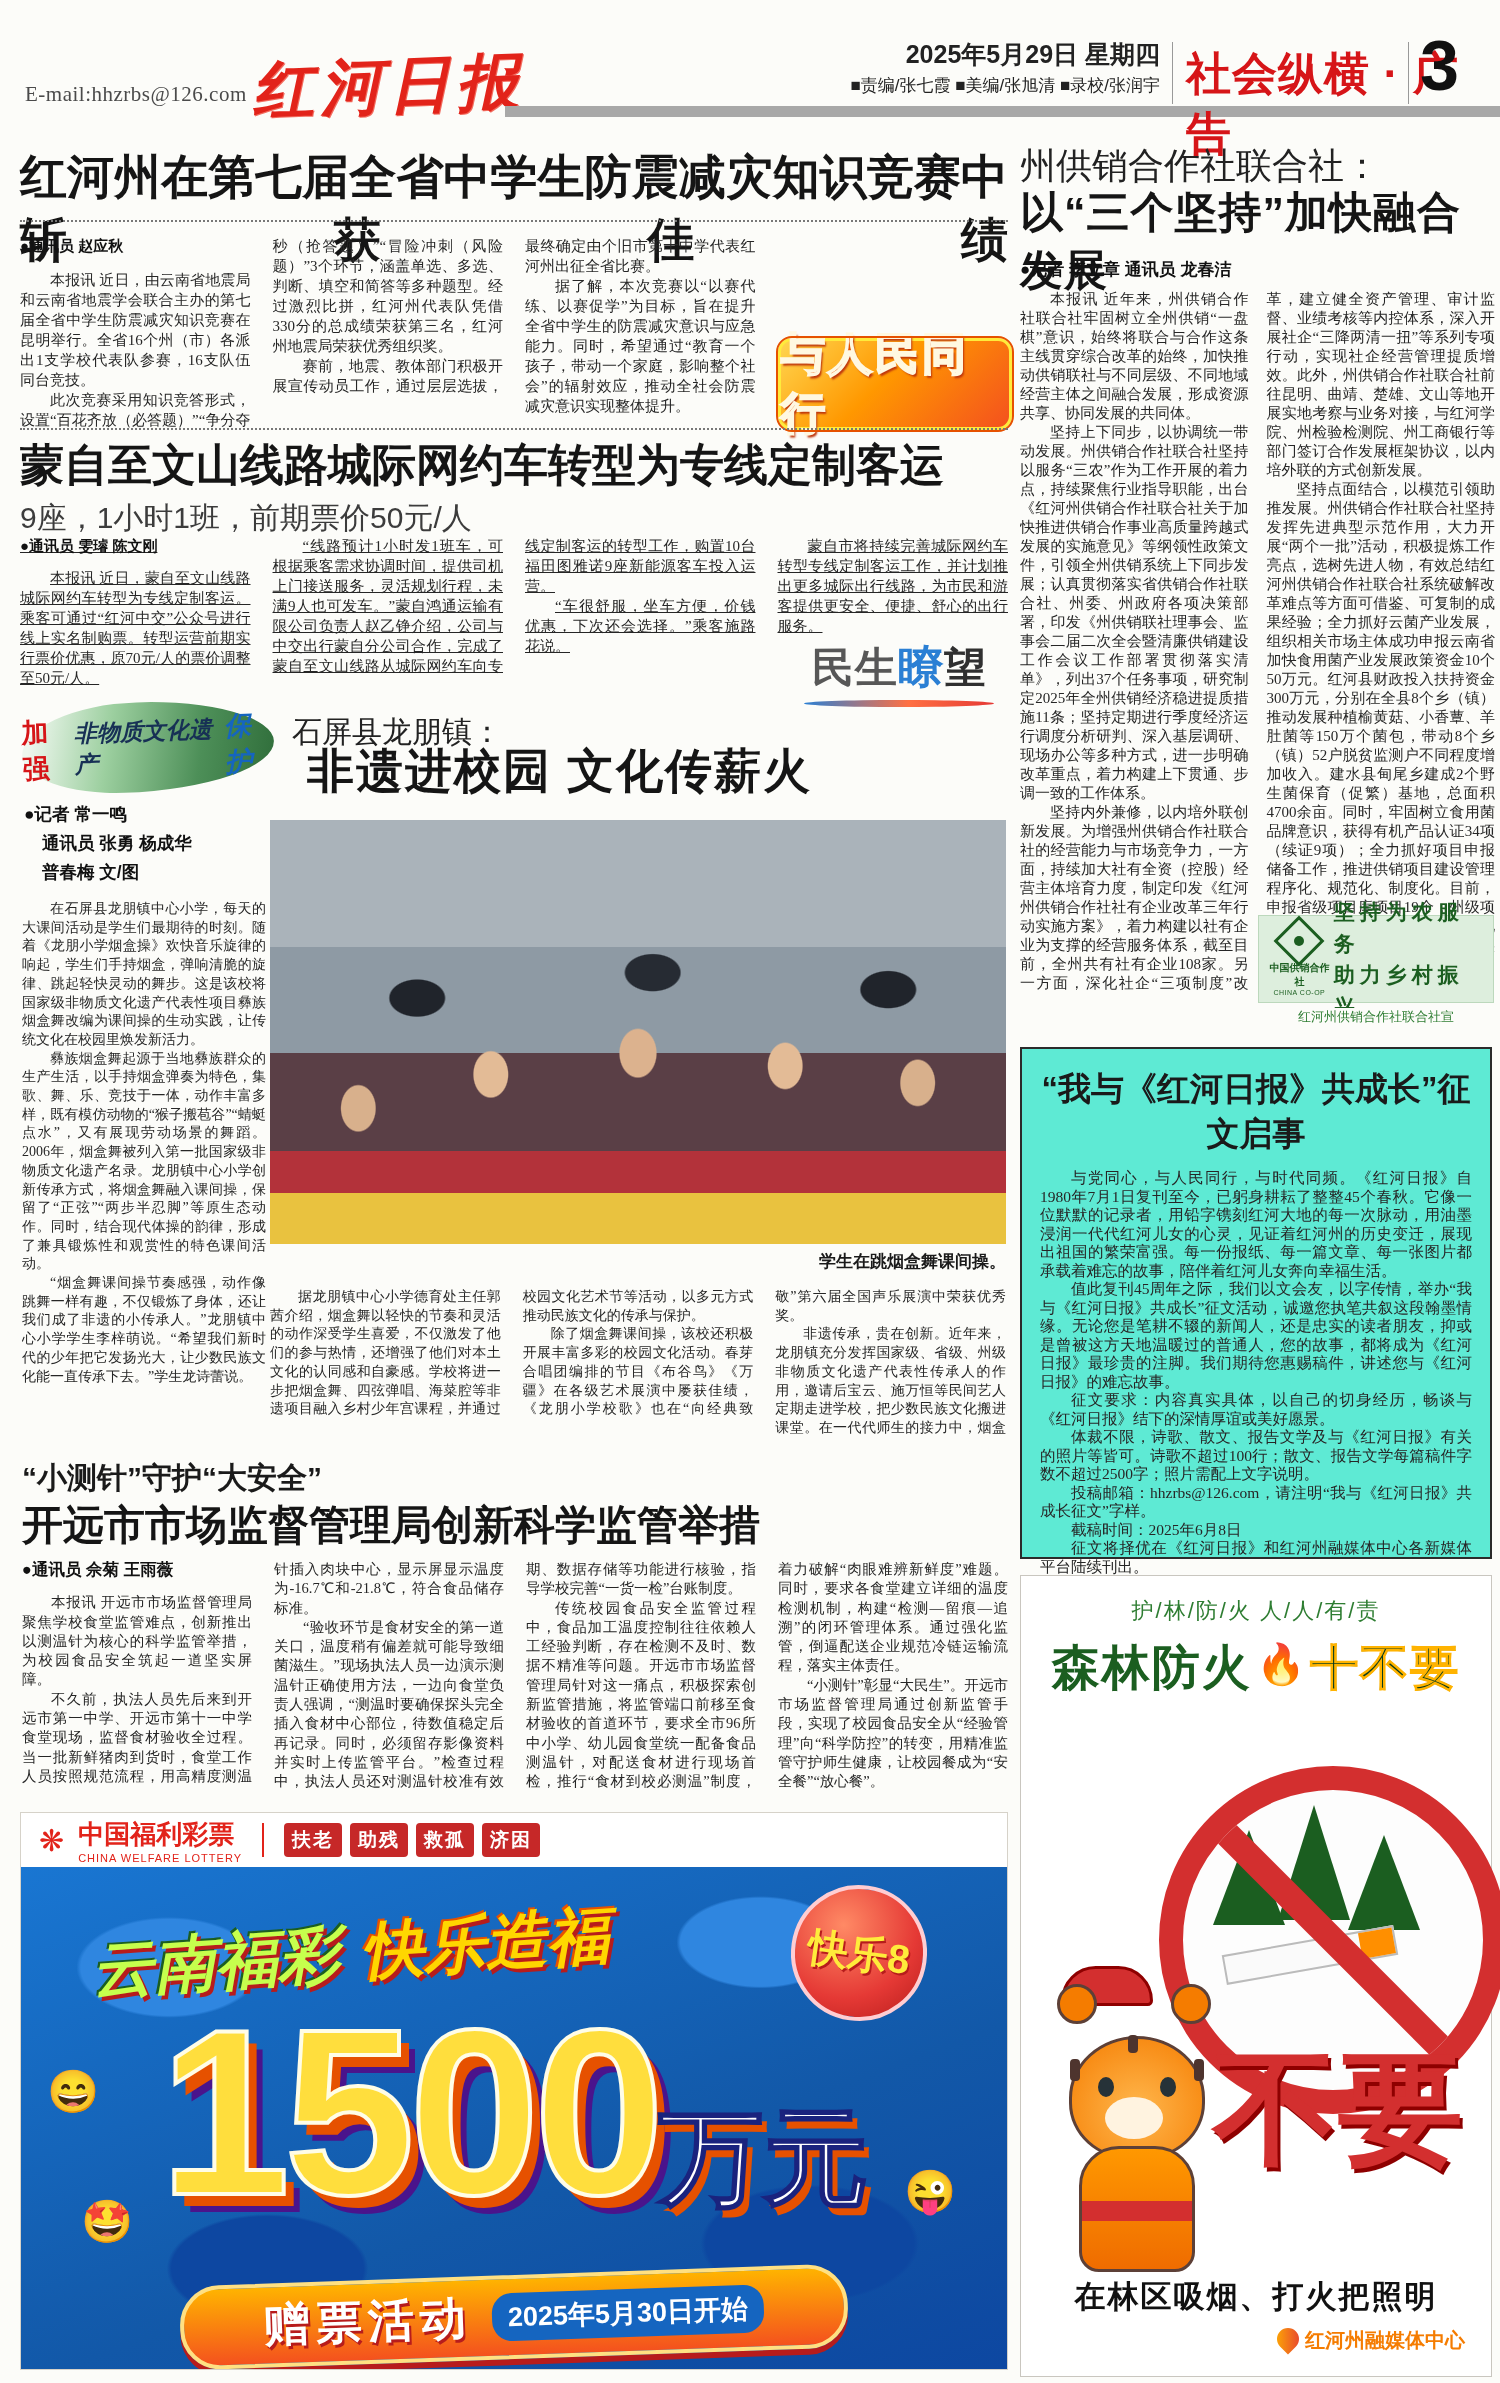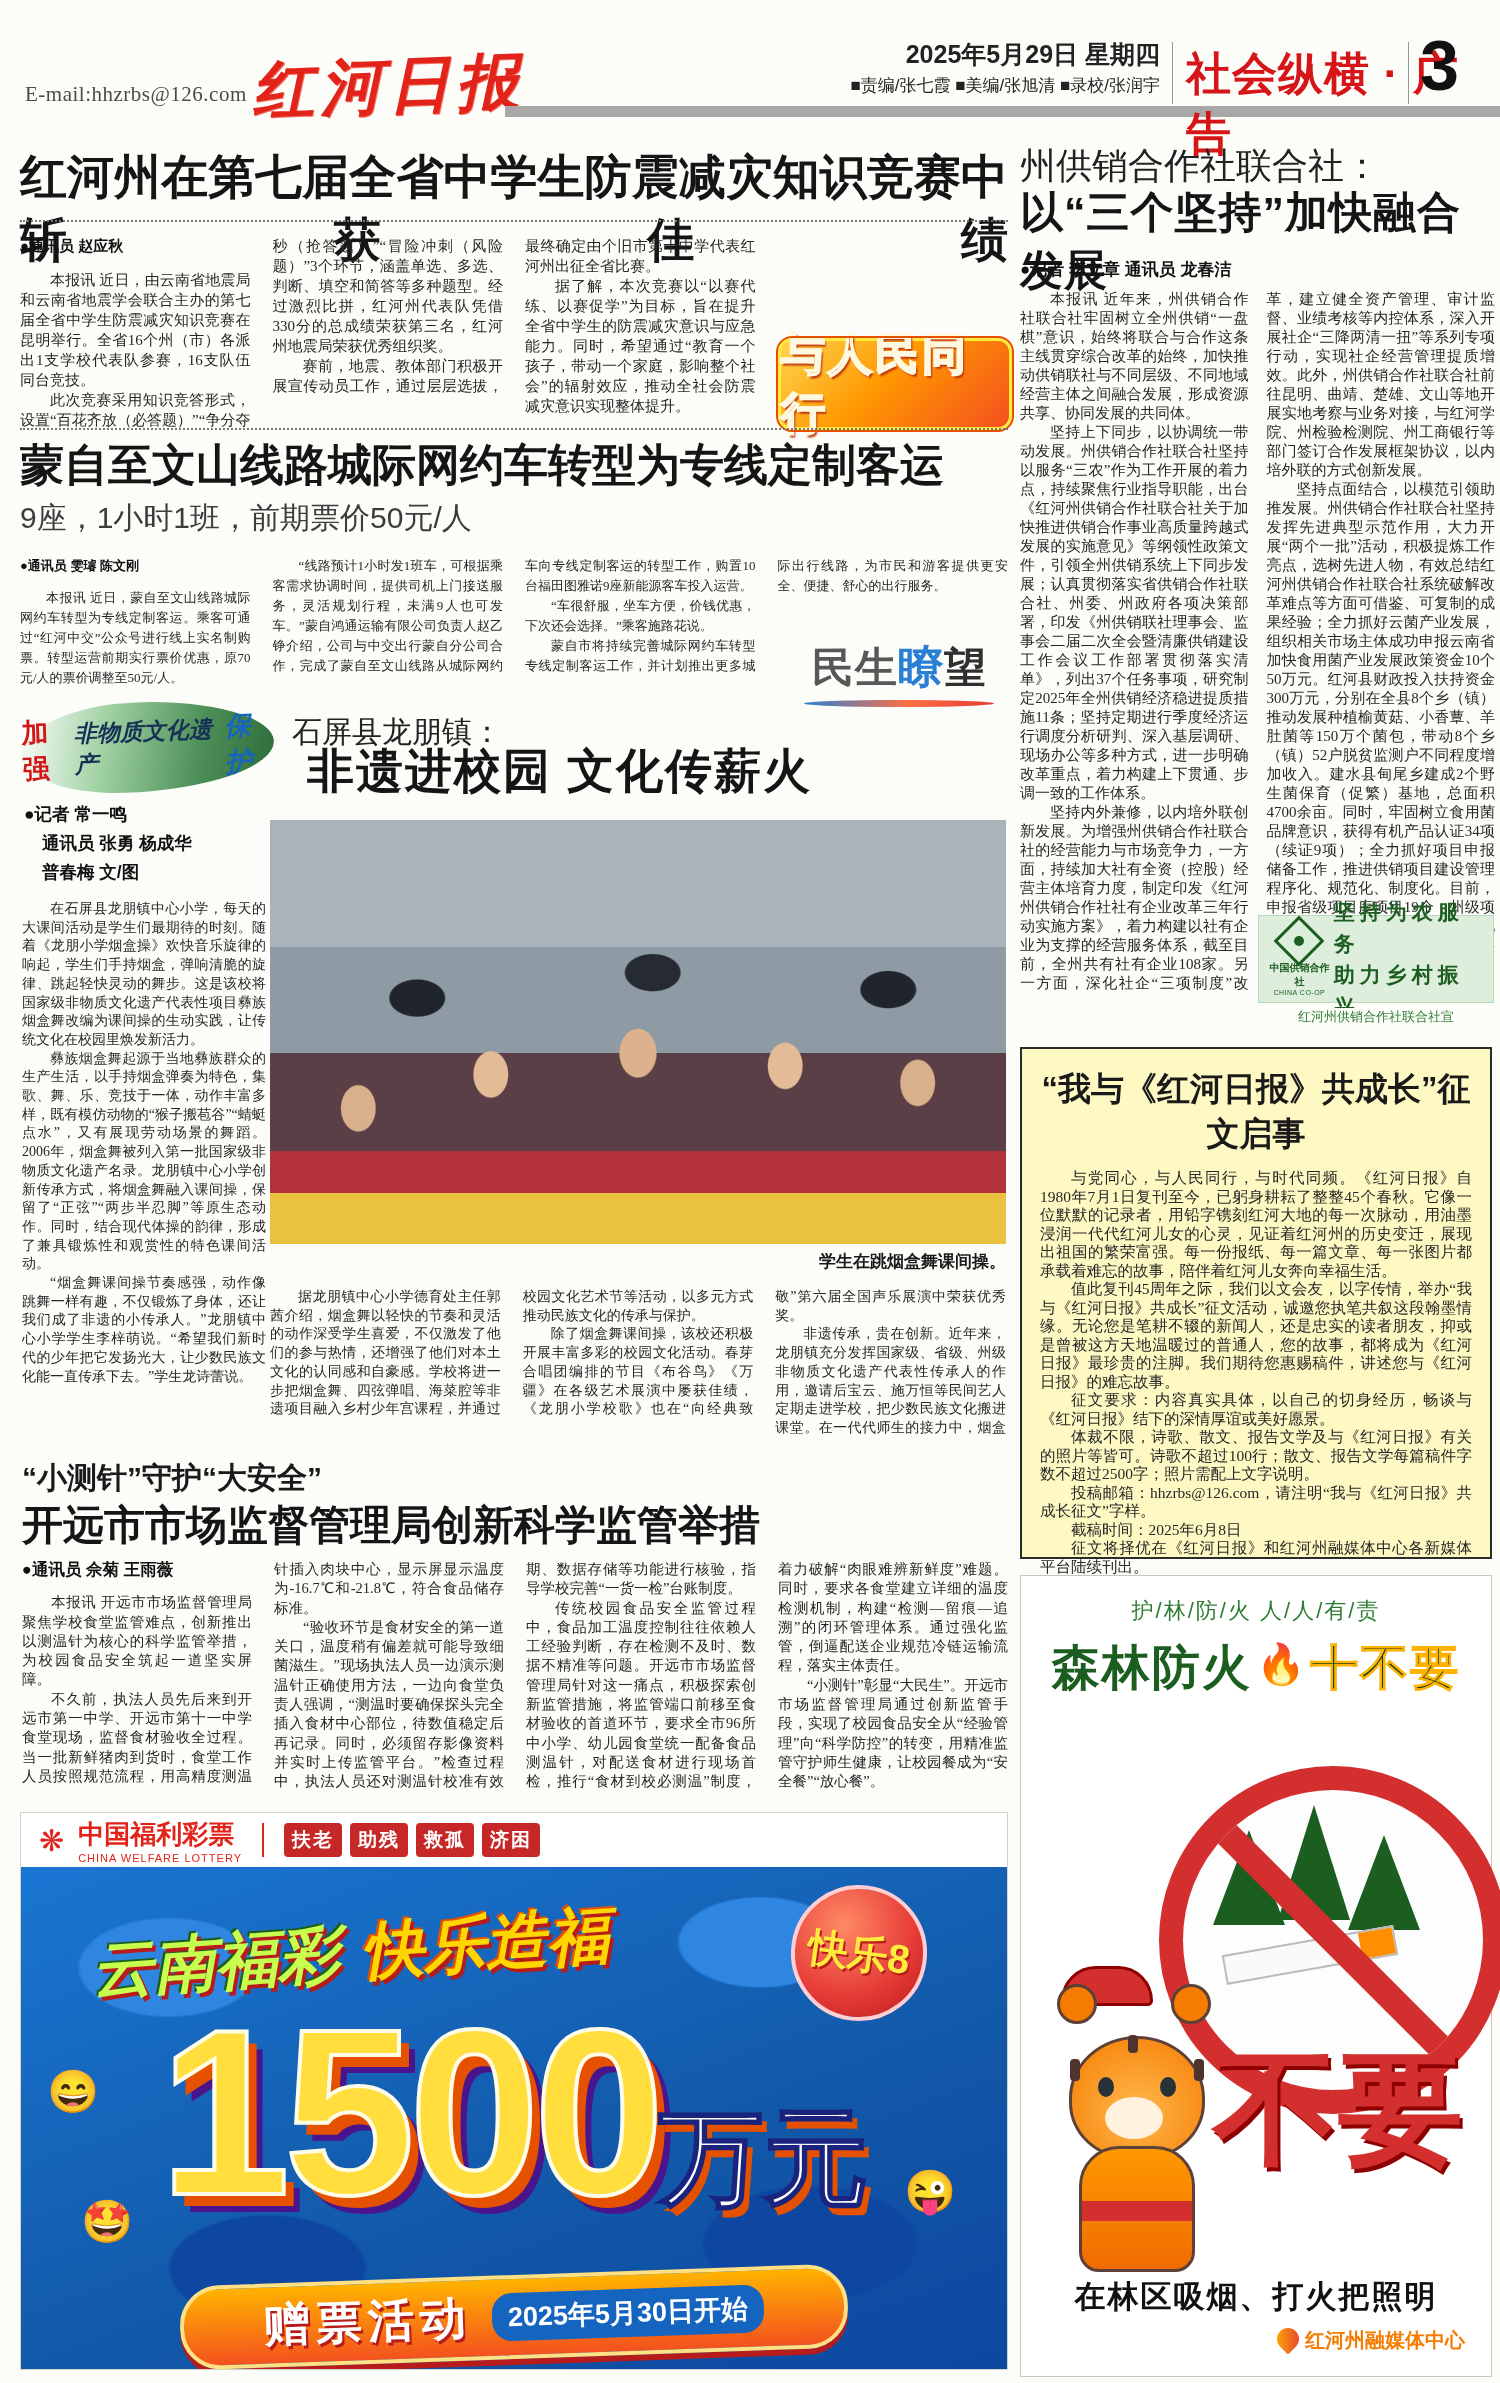--- a/index.html
+++ b/index.html
@@ -32,22 +32,22 @@
          font-size:15px;line-height:20px;}
   .badge{left:778px;top:338px;width:228px;height:86px;background:linear-gradient(135deg,#ffd54f,#ff9800 45%,#f4511e);
          border:3px solid #ffeb3b;outline:2px solid #e65100;border-radius:14px;
          display:flex;align-items:center;justify-content:center;}
   .badge span{font-size:44px;font-weight:900;color:#e65100;letter-spacing:3px;
               -webkit-text-stroke:2px #fff8e1;text-shadow:2px 3px 2px #bf360c;}
   .ruleB{left:20px;top:428px;width:988px;}
   
   .tB{left:20px;top:436px;width:988px;font-size:44px;}
   .sB{left:20px;top:498px;width:988px;font-size:30px;color:#3c3c3c;font-weight:400;}
-  .bodyB{left:20px;top:556px;width:988px;height:152px;column-count:4;column-gap:22px;
-         font-size:13px;line-height:20px;}
+  .bodyB{left:20px;top:536px;width:988px;height:152px;column-count:4;column-gap:22px;
+         font-size:15px;line-height:20px;text-decoration:underline;}
   .minsheng{left:792px;top:636px;width:214px;height:64px;background:#fcfcf9;text-align:center;}
   .ms1{font-size:42px;font-weight:900;color:#575757;letter-spacing:1px;}
   .ms2{font-size:46px;font-weight:900;color:#2a7fd4;}
   .ms3{font-size:42px;font-weight:900;color:#303030;}
   .ms-swoosh{width:190px;height:7px;margin:2px auto 0;border-radius:50%;
              background:linear-gradient(90deg,#2a7fd4,#ff7043 55%,#e53935);}
   
   .banner{left:22px;top:702px;width:252px;height:90px;
           background:linear-gradient(100deg,#eef7ee 5%,#9ccf9f 35%,#4d8f58 70%,#2f6d3a);
           border-radius:46% 54% 60% 40%/55% 48% 52% 45%;
@@ -90,21 +90,21 @@
   .coop-logo{text-align:center;color:#1b5e20;}
   .coop-diamond{width:30px;height:30px;margin:0 auto 2px;border:3px solid #1b5e20;transform:rotate(45deg);
                 display:flex;align-items:center;justify-content:center;}
   .coop-diamond i{width:10px;height:10px;background:#1b5e20;border-radius:50%;}
   .coop-name{font-size:10px;font-weight:bold;}
   .coop-en{font-size:7px;letter-spacing:.5px;}
   .coop-lines{font-size:21px;font-weight:900;color:#1b5e20;letter-spacing:5px;line-height:1.5;}
   .coopnote{left:1258px;top:1008px;width:236px;text-align:center;font-size:13px;color:#2e7d32;background:#fcfcf9;}
   
   .essay{left:1020px;top:1047px;width:472px;height:512px;border:2px solid #2b2b2b;box-sizing:border-box;
-         padding:16px 18px;background:#fef9c3;}
+         padding:16px 18px;background:#5eead4;}
   .essay h2{margin:2px 0 12px;text-align:center;font-size:33px;font-weight:900;letter-spacing:0;}
   .essay .para{font-size:15.5px;line-height:18.5px;font-family:"Liberation Serif",serif;color:#262626;}
   .essay .sig{text-align:right;font-weight:bold;font-size:16px;line-height:1.5;margin-top:4px;}
   
   .lot{left:20px;top:1812px;width:988px;height:558px;border:1px solid #d6d2c9;box-sizing:border-box;background:#fff;}
   .lot-top{height:54px;display:flex;align-items:center;gap:14px;padding:0 18px;background:#fff;}
   .lot-mark{font-size:30px;color:#e2231a;}
   .lot-brand{font-size:26px;font-weight:900;color:#e2231a;}
   .lot-brand-en{font-size:11px;color:#e2231a;letter-spacing:1px;}
   .lot-sep{width:2px;height:34px;background:#e2231a;margin:0 6px;}

